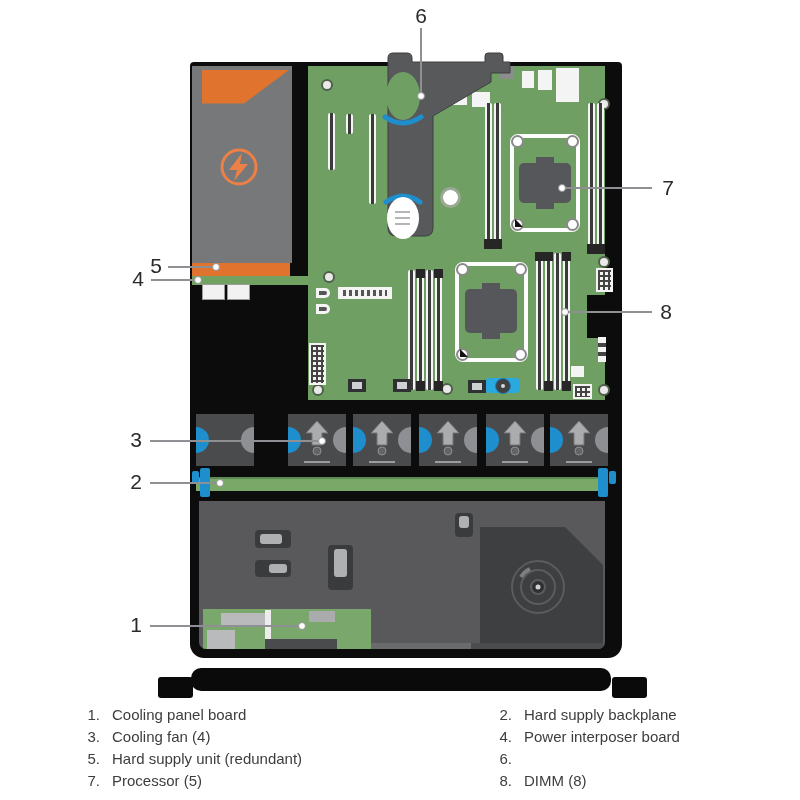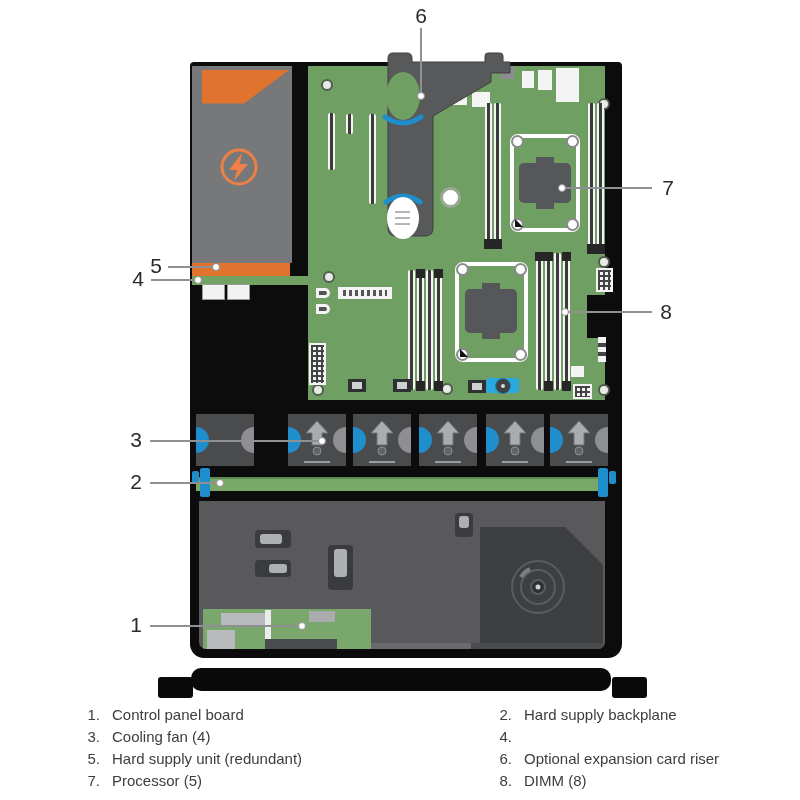--- a/index.html
+++ b/index.html
@@ -309,21 +309,21 @@
   <div class="co-line abs" style="left:562px;top:187px;width:90px;height:2px;"></div>
   <div class="co-dot abs" style="left:562px;top:188px;"></div>
 
   <div class="co-num abs" style="left:666px;top:312px;">8</div>
   <div class="co-line abs" style="left:565px;top:311px;width:87px;height:2px;"></div>
   <div class="co-dot abs" style="left:565px;top:312px;"></div>
 
   <div class="legend" style="left:82px;top:703px;">
     <div class="row">
       <span class="num">1.</span>
-      <span>Control panel board</span>
+      <span>Cooling panel board</span>
     </div>
     <div class="row">
       <span class="num">3.</span>
       <span>Cooling fan (4)</span>
     </div>
     <div class="row">
       <span class="num">5.</span>
       <span>Hard supply unit (redundant)</span>
     </div>
     <div class="row">
@@ -331,24 +331,24 @@
       <span>Processor (5)</span>
     </div>
   </div>
   <div class="legend" style="left:494px;top:703px;">
     <div class="row">
       <span class="num">2.</span>
       <span>Hard supply backplane</span>
     </div>
     <div class="row">
       <span class="num">4.</span>
+      <span>Power interposer board</span>
     </div>
     <div class="row">
       <span class="num">6.</span>
-      <span>Optional expansion card riser</span>
     </div>
     <div class="row">
       <span class="num">8.</span>
       <span>DIMM (8)</span>
     </div>
   </div>
 
 </div>
 
 </body></html>

